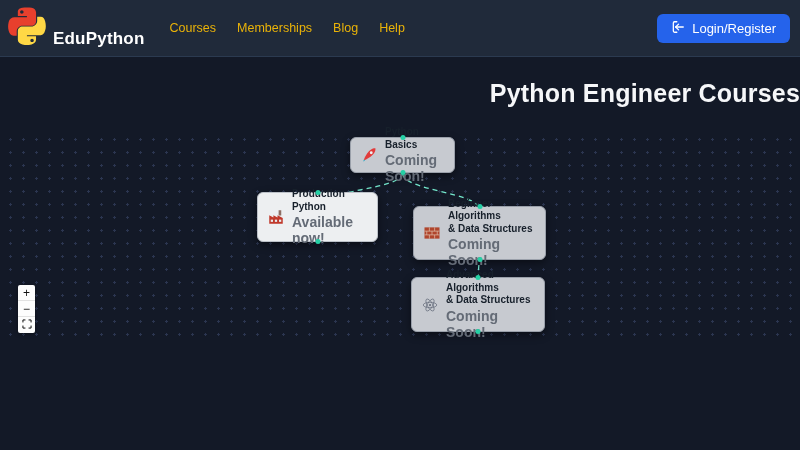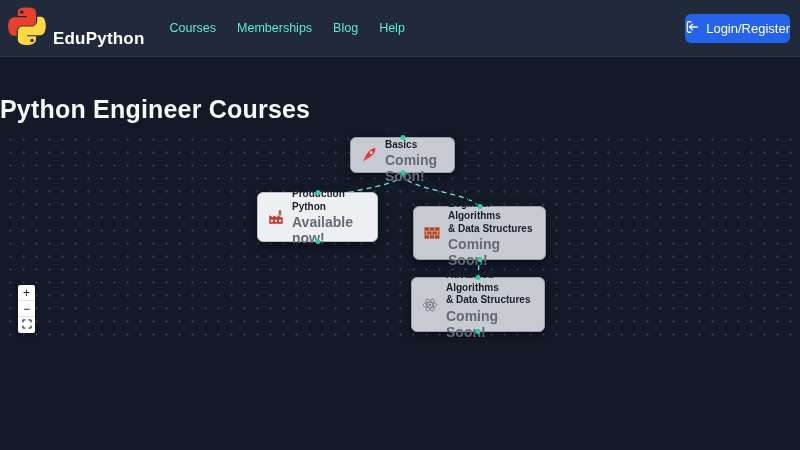--- a/index.html
+++ b/index.html
@@ -11,33 +11,33 @@
   
   .navbar {
     height:57px; background:#202a3a; display:flex; align-items:center;
     padding:0 10px 0 8px; border-bottom:1px solid #2b3a50;
   }
   .brand { display:flex; align-items:flex-end; gap:7px; }
   .brand svg { width:38px; height:38px; }
   .brand-name { font-size:17px; font-weight:bold; color:#ffffff; letter-spacing:.2px; }
   .nav-links { display:flex; gap:21px; margin-left:25px; }
   .nav-link {
-    font-size:12.5px; color:#5eead4; text-decoration:none; cursor:pointer;
+    font-size:12.5px; color:#eab308; text-decoration:none; cursor:pointer;
   }
   .login-btn {
     margin-left:auto; background:#2563eb; color:#fff; border:none; cursor:pointer;
-    height:29px; padding:0 0; border-radius:6px; font-size:13px;
+    height:29px; padding:0 14px; border-radius:6px; font-size:13px;
     display:flex; align-items:center; gap:7px; font-family:inherit;
   }
   .login-btn svg { width:14px; height:14px; }
   
   .main { position:relative; height:393px; }
   .page-title {
-    text-align:left; font-size:25px; font-weight:bold; color:#f6f7f9;
-    padding-top:38px; letter-spacing:.2px;
+    text-align:right; font-size:25px; font-weight:bold; color:#f6f7f9;
+    padding-top:22px; letter-spacing:.2px;
   }
   
   .flow-pane {
     position:absolute; left:0; top:71px; width:800px; height:212px;
     background-image:radial-gradient(circle, #2b3550 1.1px, transparent 1.2px);
     background-size:13px 13px; background-position:4px 5px;
   }
   .edges { position:absolute; left:0; top:0; width:800px; height:212px; }
   .edges path { stroke:#74e8cd; stroke-width:1.3; fill:none; stroke-dasharray:5 4; }
   .flow-node {

